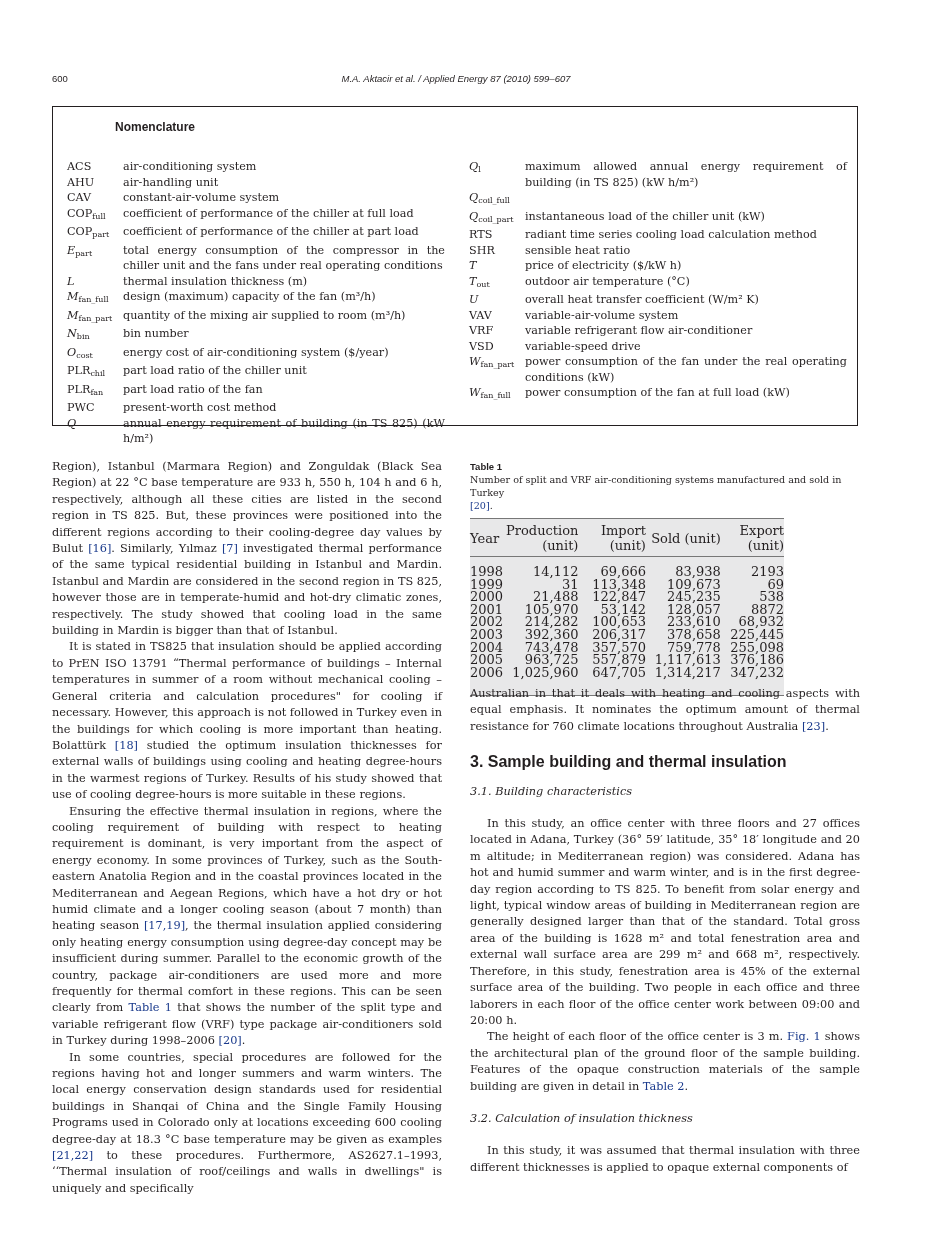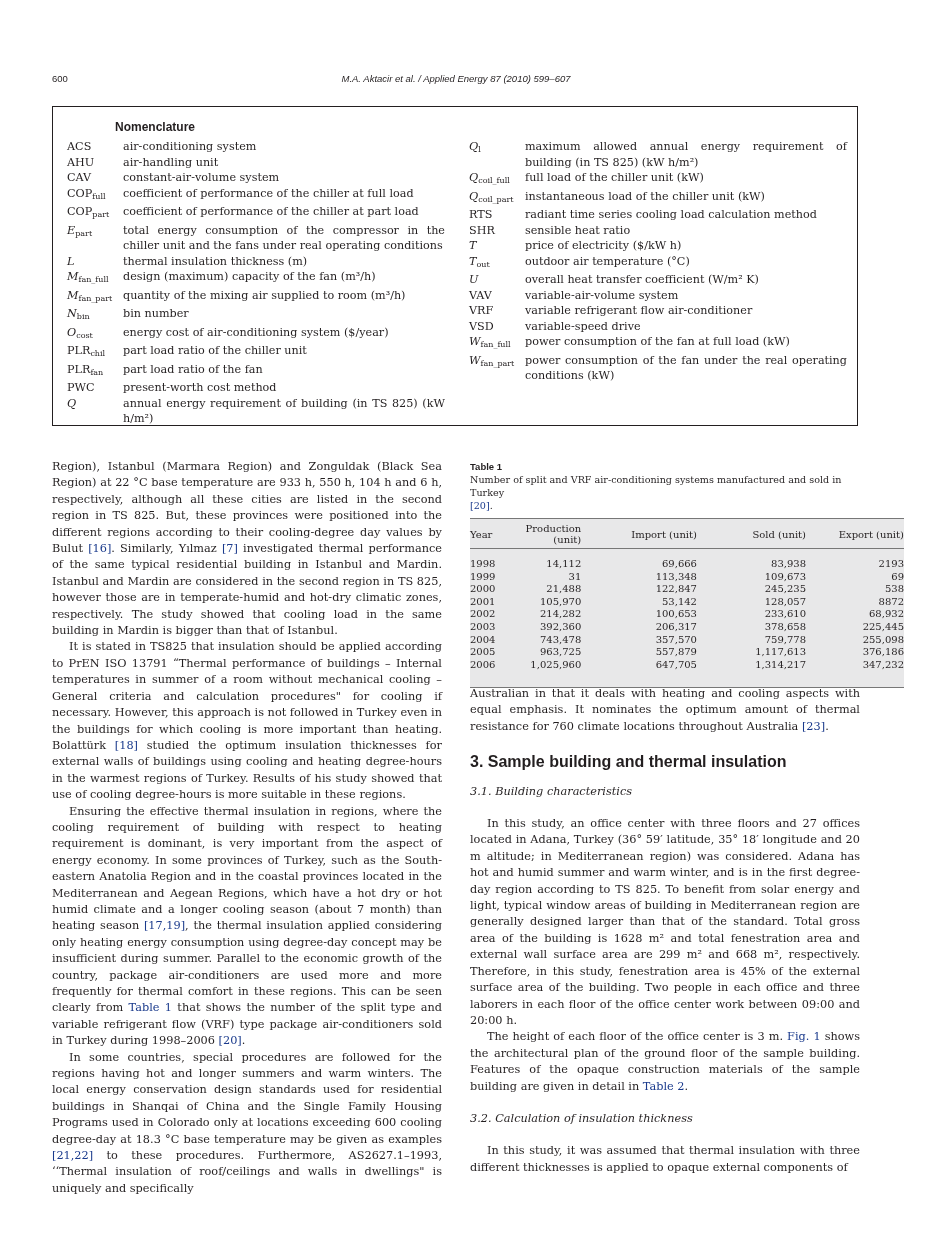--- a/index.html
+++ b/index.html
@@ -7,41 +7,41 @@
          font-family: "DejaVu Serif", "Liberation Serif", serif; color: #231f20; }
   .header { position: absolute; top: 73px; left: 52px; right: 65px; height: 14px;
             font-size: 9.5px; font-family: "Liberation Sans", sans-serif; }
   .header .pg { position: absolute; left: 0; top: 0; }
   .header .jr { position: absolute; left: 0; right: 0; top: 0; text-align: center; font-style: italic; }
 
   .nomen { position: absolute; left: 52px; top: 106px; width: 806px; height: 320px;
            border: 1px solid #231f20; box-sizing: border-box; }
   .nomen-title { position: absolute; left: 14px; top: 13px; font-weight: bold;
                  font-size: 12px; font-family: "Liberation Sans", sans-serif; padding-left: 48px; }
-  .ncol { position: absolute; top: 32px; width: 378px; font-size: 11.2px; line-height: 15.5px; }
+  .ncol { position: absolute; top: 52px; width: 378px; font-size: 11.2px; line-height: 15.5px; }
   .ncol.left { left: 14px; }
   .ncol.right { left: 416px; }
   .nrow { display: flex; }
   .nsym { width: 56px; flex: 0 0 56px; }
   .nsym.it { font-style: italic; }
   .ndesc { flex: 1; text-align: justify; }
   sub { font-size: 8px; font-style: normal; vertical-align: -2px; }
 
   .col { position: absolute; font-size: 11.3px; line-height: 16.4px; text-align: justify; }
   .col.left { left: 52px; top: 459px; width: 390px; }
   .col.right { left: 470px; top: 686px; width: 390px; }
   .col p { margin: 0; }
   .col p.ind { text-indent: 17px; }
   a, .ref { color: #1a3a8c; text-decoration: none; }
 
   .t1 { position: absolute; left: 470px; top: 461px; width: 390px; }
   .t1-label { font-weight: bold; font-size: 9.5px; font-family: "Liberation Sans", sans-serif; }
   .t1-caption { font-size: 9.6px; line-height: 13px; margin-top: 1px; }
-  .t1-table { margin-top: 6px; width: 434px; border-collapse: collapse; background: #e8e8e9;
-              font-size: 10px; font-family: "DejaVu Serif", serif; }
+  .t1-table { margin-top: 6px; width: 314px; border-collapse: collapse; background: #e8e8e9;
+              font-size: 13px; font-family: "DejaVu Serif", serif; }
   .t1-table th { font-weight: normal; text-align: right; padding: 4px 0 3px 0;
                  border-top: 1.5px solid #777; border-bottom: 1.5px solid #777; }
   .t1-table th:first-child, .t1-table td:first-child { text-align: left; }
   .t1-table td { text-align: right; padding: 0; line-height: 12.6px; }
   .t1-table tr.first td { padding-top: 9px; }
   .t1-table tr.last td { padding-bottom: 16px; border-bottom: 1.5px solid #777; }
   .t1-table .c1 { width: 44px; }
   .t1-table .c2 { width: 56px; }
   .t1-table .c3 { width: 104px; }
   .t1-table .c4 { width: 98px; }
@@ -123,21 +123,20 @@
         <span class="ndesc">annual energy requirement of building (in TS 825) (kW h/m²)</span>
       </div>
     </div>
   <div class="ncol right" id="nomen-right">
       <div class="nrow">
         <span class="nsym it">Q<sub>l</sub></span>
         <span class="ndesc">maximum allowed annual energy requirement of building (in TS 825) (kW h/m²)</span>
       </div>
       <div class="nrow">
         <span class="nsym it">Q<sub>coil_full</sub></span>
-        <span class="ndesc">full load of the chiller unit (kW)</span>
       </div>
       <div class="nrow">
         <span class="nsym it">Q<sub>coil_part</sub></span>
         <span class="ndesc">instantaneous load of the chiller unit (kW)</span>
       </div>
       <div class="nrow">
         <span class="nsym">RTS</span>
         <span class="ndesc">radiant time series cooling load calculation method</span>
       </div>
       <div class="nrow">
@@ -162,26 +161,26 @@
       </div>
       <div class="nrow">
         <span class="nsym">VRF</span>
         <span class="ndesc">variable refrigerant flow air-conditioner</span>
       </div>
       <div class="nrow">
         <span class="nsym">VSD</span>
         <span class="ndesc">variable-speed drive</span>
       </div>
       <div class="nrow">
+        <span class="nsym it">W<sub>fan_part</sub></span>
+        <span class="ndesc">power consumption of the fan under the real operating conditions (kW)</span>
+      </div>
+      <div class="nrow">
         <span class="nsym it">W<sub>fan_full</sub></span>
         <span class="ndesc">power consumption of the fan at full load (kW)</span>
-      </div>
-      <div class="nrow">
-        <span class="nsym it">W<sub>fan_part</sub></span>
-        <span class="ndesc">power consumption of the fan under the real operating conditions (kW)</span>
       </div>
     </div>
 </div>
 
 <div class="col left">
   <p id="lp1">Region), Istanbul (Marmara Region) and Zonguldak (Black Sea Region) at 22 °C base temperature are 933 h, 550 h, 104 h and 6 h, respectively, although all these cities are listed in the second region in TS 825. But, these provinces were positioned into the different regions according to their cooling-degree day values by Bulut <a class="ref">[16]</a>. Similarly, Yılmaz <a class="ref">[7]</a> investigated thermal performance of the same typical residential building in Istanbul and Mardin. Istanbul and Mardin are considered in the second region in TS 825, however those are in temperate-humid and hot-dry climatic zones, respectively. The study showed that cooling load in the same building in Mardin is bigger than that of Istanbul.</p>
   <p class="ind" id="lp2">It is stated in TS825 that insulation should be applied according to PrEN ISO 13791 “Thermal performance of buildings – Internal temperatures in summer of a room without mechanical cooling – General criteria and calculation procedures" for cooling if necessary. However, this approach is not followed in Turkey even in the buildings for which cooling is more important than heating. Bolattürk <a class="ref">[18]</a> studied the optimum insulation thicknesses for external walls of buildings using cooling and heating degree-hours in the warmest regions of Turkey. Results of his study showed that use of cooling degree-hours is more suitable in these regions.</p>
   <p class="ind" id="lp3">Ensuring the effective thermal insulation in regions, where the cooling requirement of building with respect to heating requirement is dominant, is very important from the aspect of energy economy. In some provinces of Turkey, such as the South-eastern Anatolia Region and in the coastal provinces located in the Mediterranean and Aegean Regions, which have a hot dry or hot humid climate and a longer cooling season (about 7 month) than heating season <a class="ref">[17,19]</a>, the thermal insulation applied considering only heating energy consumption using degree-day concept may be insufficient during summer. Parallel to the economic growth of the country, package air-conditioners are used more and more frequently for thermal comfort in these regions. This can be seen clearly from <a class="ref">Table 1</a> that shows the number of the split type and variable refrigerant flow (VRF) type package air-conditioners sold in Turkey during 1998–2006 <a class="ref">[20]</a>.</p>
   <p class="ind" id="lp4">In some countries, special procedures are followed for the regions having hot and longer summers and warm winters. The local energy conservation design standards used for residential buildings in Shanqai of China and the Single Family Housing Programs used in Colorado only at locations exceeding 600 cooling degree-day at 18.3 °C base temperature may be given as examples <a class="ref">[21,22]</a> to these procedures. Furthermore, AS2627.1–1993, ‘‘Thermal insulation of roof/ceilings and walls in dwellings" is uniquely and specifically</p>
 </div>

